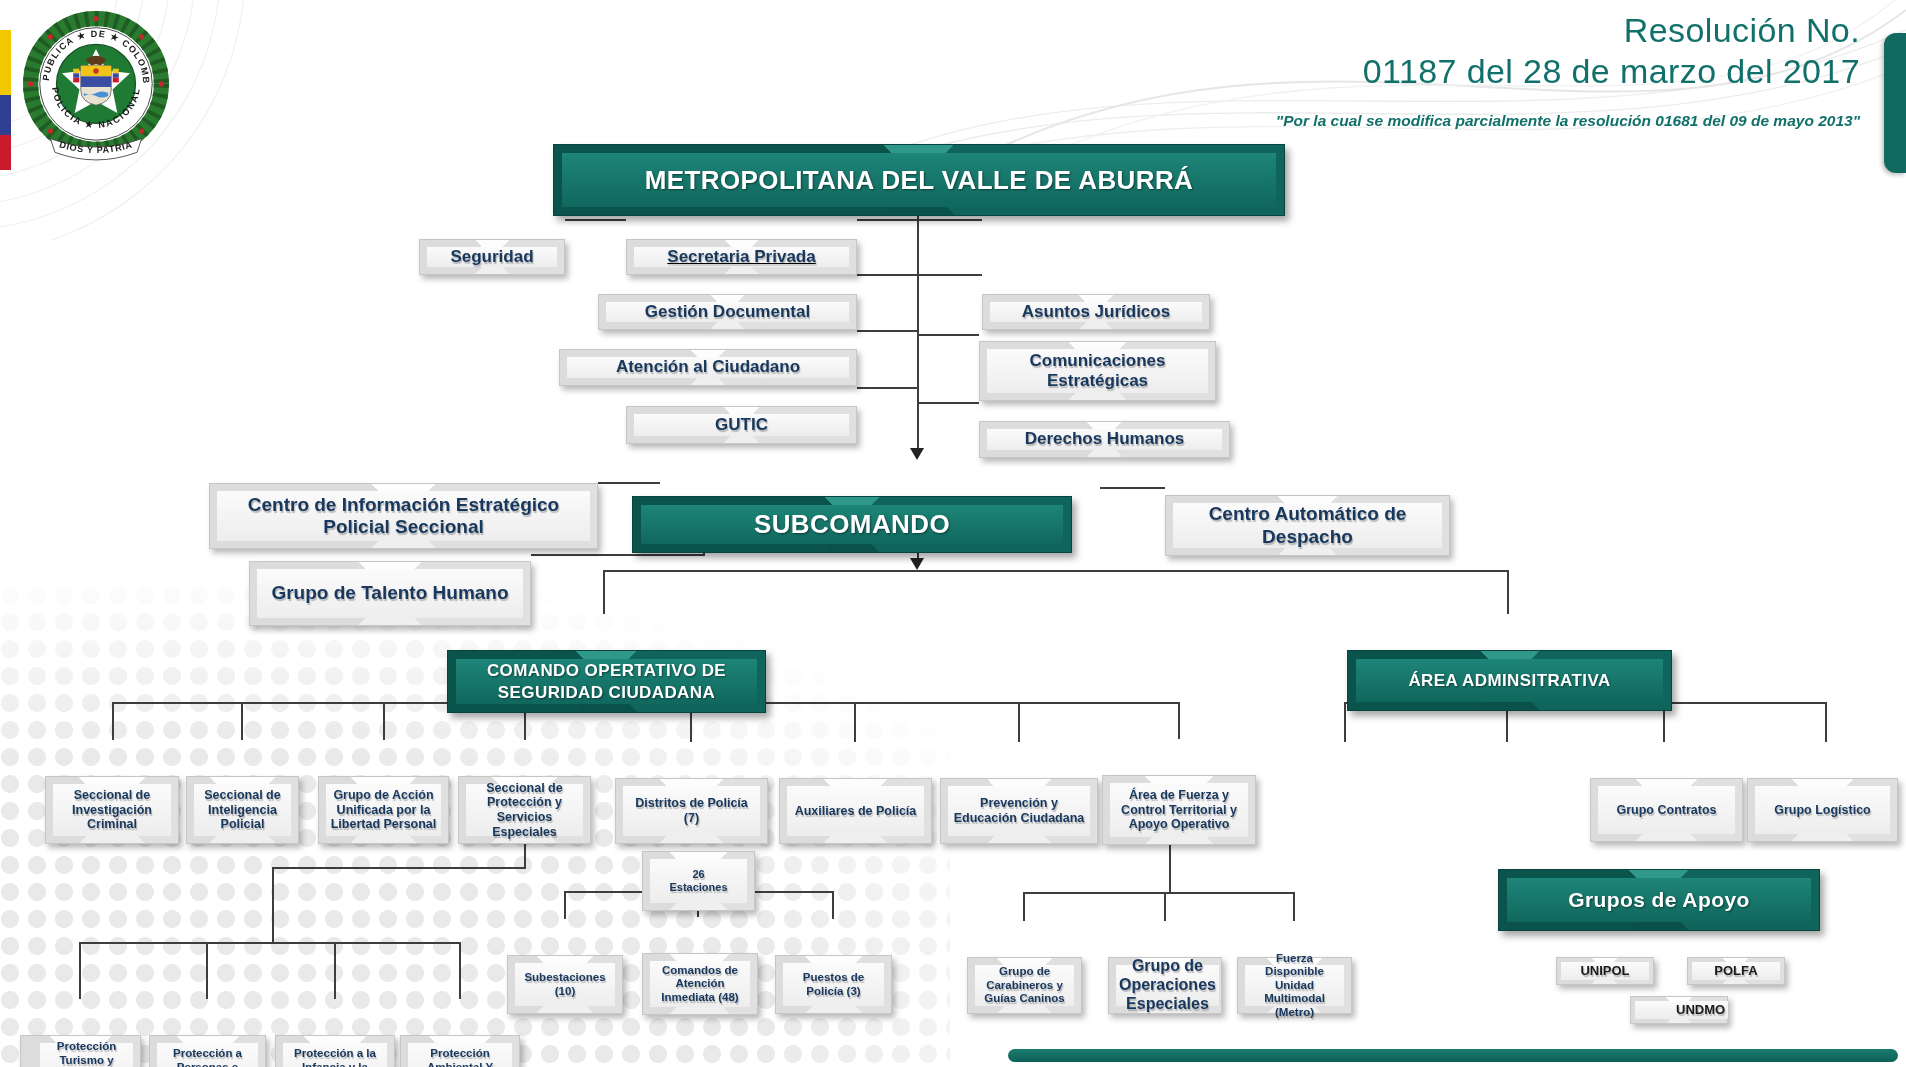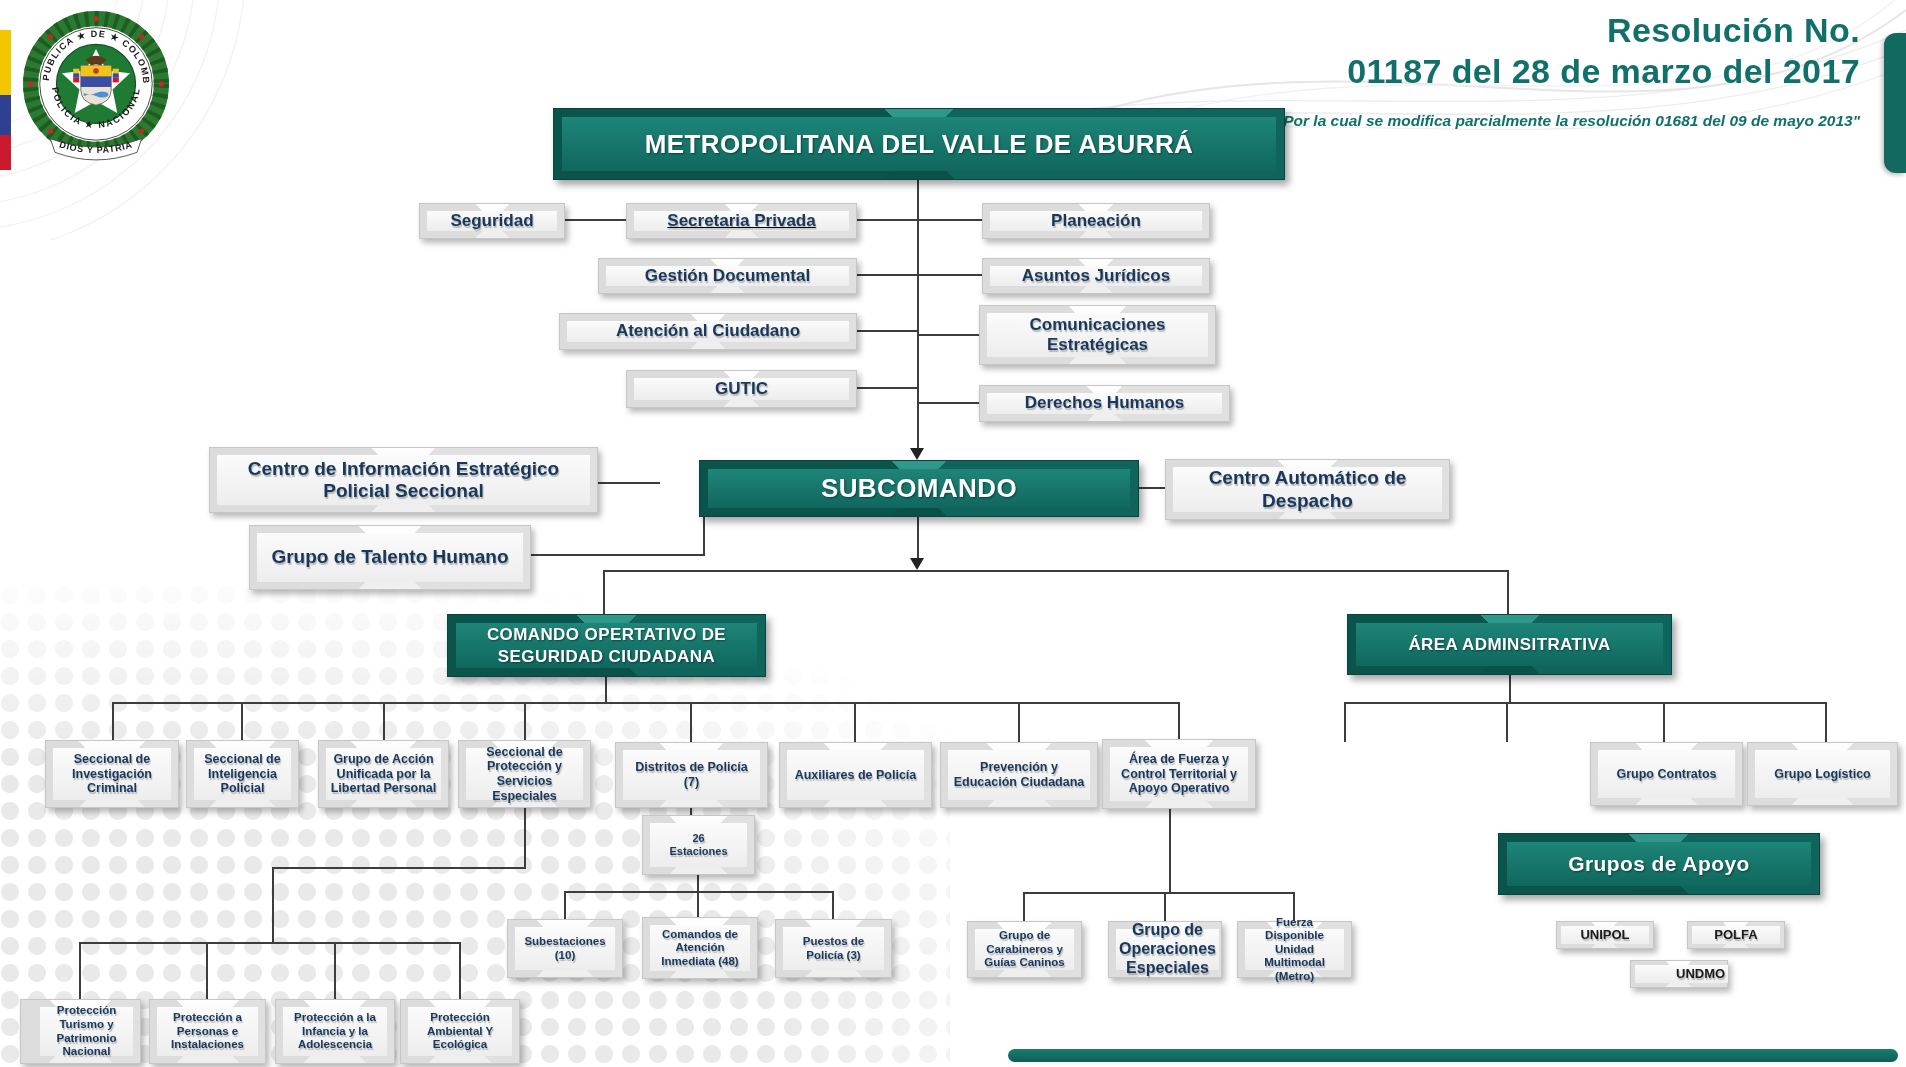--- a/index.html
+++ b/index.html
@@ -12,41 +12,41 @@
         background-image:radial-gradient(circle at 10px 10px,#e9e9e9 8.5px,transparent 9.5px);
         background-size:27px 27px;
         -webkit-mask-image:radial-gradient(ellipse 130% 120% at 22% 88%,#000 45%,transparent 78%);
         mask-image:radial-gradient(ellipse 130% 120% at 22% 88%,#000 45%,transparent 78%);}
   
   .hl{position:absolute;height:2px;background:#3d3d3d;z-index:1;}
   .vl{position:absolute;width:2px;background:#3d3d3d;z-index:1;}
   .arr{position:absolute;width:0;height:0;border-left:7px solid transparent;
        border-right:7px solid transparent;border-top:12px solid #222;z-index:1;}
   
-  .b{position:absolute;box-sizing:border-box;display:flex;z-index:2;text-align:center;}
+  .b{position:absolute;box-sizing:border-box;display:flex;z-index:2;text-align:center;margin-top:36px;}
   .b .in{flex:1;align-self:stretch;display:flex;align-items:center;justify-content:center;
          padding:1px 3px;}
   
   .gbox{padding:7px;border:1px solid #c6c6c6;
         background:conic-gradient(from 45deg at 50% 50%,#e0e0e0 0 90deg,#efefef 0 180deg,#dcdcdc 0 270deg,#fdfdfd 0 360deg);
         box-shadow:3px 4px 6px rgba(0,0,0,0.28);}
   .gbox .in{background:linear-gradient(180deg,#fbfbfb 0%,#ededed 100%);
         color:#17375d;font-weight:bold;line-height:1.18;
         text-shadow:1px 1.5px 1px rgba(110,110,110,0.45);}
   
   .tbox{padding:8px;border:1px solid #07443d;
         background:conic-gradient(from 45deg at 50% 50%,#0f655b 0 90deg,#0a5149 0 180deg,#0b544b 0 270deg,#2f988b 0 360deg);
         box-shadow:4px 5px 7px rgba(0,0,0,0.35);}
   .tbox .in{background:linear-gradient(180deg,#1e8578 0%,#10675d 100%);
         color:#ffffff;font-weight:bold;line-height:1.25;letter-spacing:0.4px;
         text-shadow:1px 1px 2px rgba(0,0,0,0.45);}
   .pre{white-space:pre-line;}
   
   .restitle{position:absolute;top:10px;right:46px;text-align:right;color:#11716a;
-        font-size:34px;font-weight:bold;line-height:41px;letter-spacing:0.4px;z-index:2;}
+        font-size:34px;font-weight:normal;line-height:41px;letter-spacing:0.4px;z-index:2;}
   .ressub{position:absolute;top:112px;right:46px;text-align:right;color:#11716a;
         font-size:15.5px;font-weight:bold;font-style:italic;z-index:2;}
   .tab{position:absolute;right:0;top:33px;width:22px;height:140px;background:#11695f;
         border-radius:12px 0 0 12px;box-shadow:-2px 2px 4px rgba(0,0,0,0.25);z-index:2;}
   .bottombar{position:absolute;left:1008px;top:1049px;width:890px;height:13px;border-radius:7px;
         background:linear-gradient(180deg,#1a7c70,#0e5f56);z-index:2;}
   .flag{position:absolute;left:0;top:30px;width:11px;height:140px;z-index:2;}
   .flag div{width:100%;}
   .logo{position:absolute;left:20px;top:4px;width:152px;height:172px;z-index:3;}
 </style>
@@ -187,21 +187,21 @@
   <div class="vl" style="left:272px;top:867px;height:76px;"></div>
   <div class="hl" style="left:80px;top:942px;width:381px;"></div>
   <div class="vl" style="left:79px;top:942px;height:57px;"></div>
   <div class="vl" style="left:206px;top:942px;height:57px;"></div>
   <div class="vl" style="left:334px;top:942px;height:57px;"></div>
   <div class="vl" style="left:459px;top:942px;height:57px;"></div>
 
   <div class="b tbox" style="left:553px;top:108px;width:732px;height:72px;font-size:26px;">
     <div class="in">METROPOLITANA DEL VALLE DE ABURRÁ</div>
   </div>
-  <div class="b tbox" style="left:699px;top:460px;width:440px;height:57px;font-size:26px;">
+  <div class="b tbox" style="left:632px;top:460px;width:440px;height:57px;font-size:26px;">
     <div class="in">SUBCOMANDO</div>
   </div>
   <div class="b tbox" style="left:447px;top:614px;width:319px;height:63px;font-size:17px;">
     <div class="in">COMANDO OPERTATIVO DE SEGURIDAD CIUDADANA</div>
   </div>
   <div class="b tbox" style="left:1347px;top:614px;width:325px;height:61px;font-size:17px;">
     <div class="in">ÁREA ADMINSITRATIVA</div>
   </div>
   <div class="b tbox" style="left:1498px;top:833px;width:322px;height:62px;font-size:21px;">
     <div class="in">Grupos de Apoyo</div>
@@ -214,23 +214,20 @@
     <div class="in">Secretaria Privada</div>
   </div>
   <div class="b gbox" style="left:598px;top:258px;width:259px;height:36px;font-size:17px;">
     <div class="in">Gestión Documental</div>
   </div>
   <div class="b gbox" style="left:559px;top:313px;width:298px;height:37px;font-size:17px;">
     <div class="in">Atención al Ciudadano</div>
   </div>
   <div class="b gbox" style="left:626px;top:370px;width:231px;height:38px;font-size:17px;">
     <div class="in">GUTIC</div>
-  </div>
-  <div class="b gbox" style="left:982px;top:203px;width:228px;height:36px;font-size:17px;">
-    <div class="in">Planeación</div>
   </div>
   <div class="b gbox" style="left:982px;top:258px;width:228px;height:36px;font-size:17px;">
     <div class="in">Asuntos Jurídicos</div>
   </div>
   <div class="b gbox" style="left:979px;top:305px;width:237px;height:60px;font-size:17px;">
     <div class="in">Comunicaciones Estratégicas</div>
   </div>
   <div class="b gbox" style="left:979px;top:385px;width:251px;height:37px;font-size:17px;">
     <div class="in">Derechos Humanos</div>
   </div>

